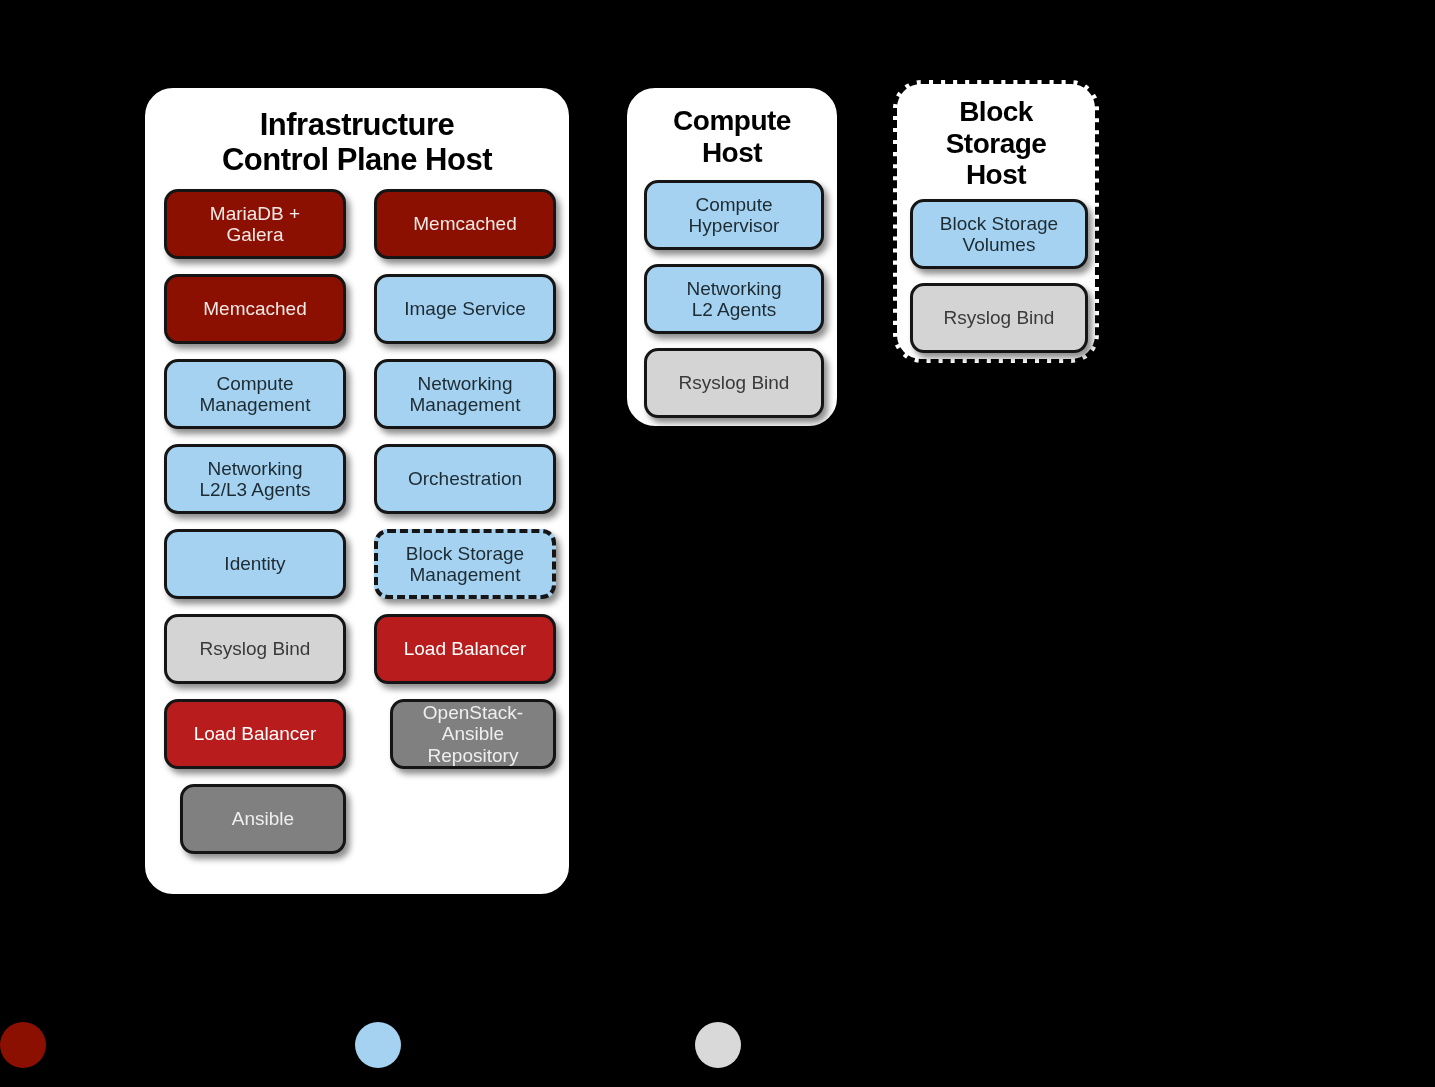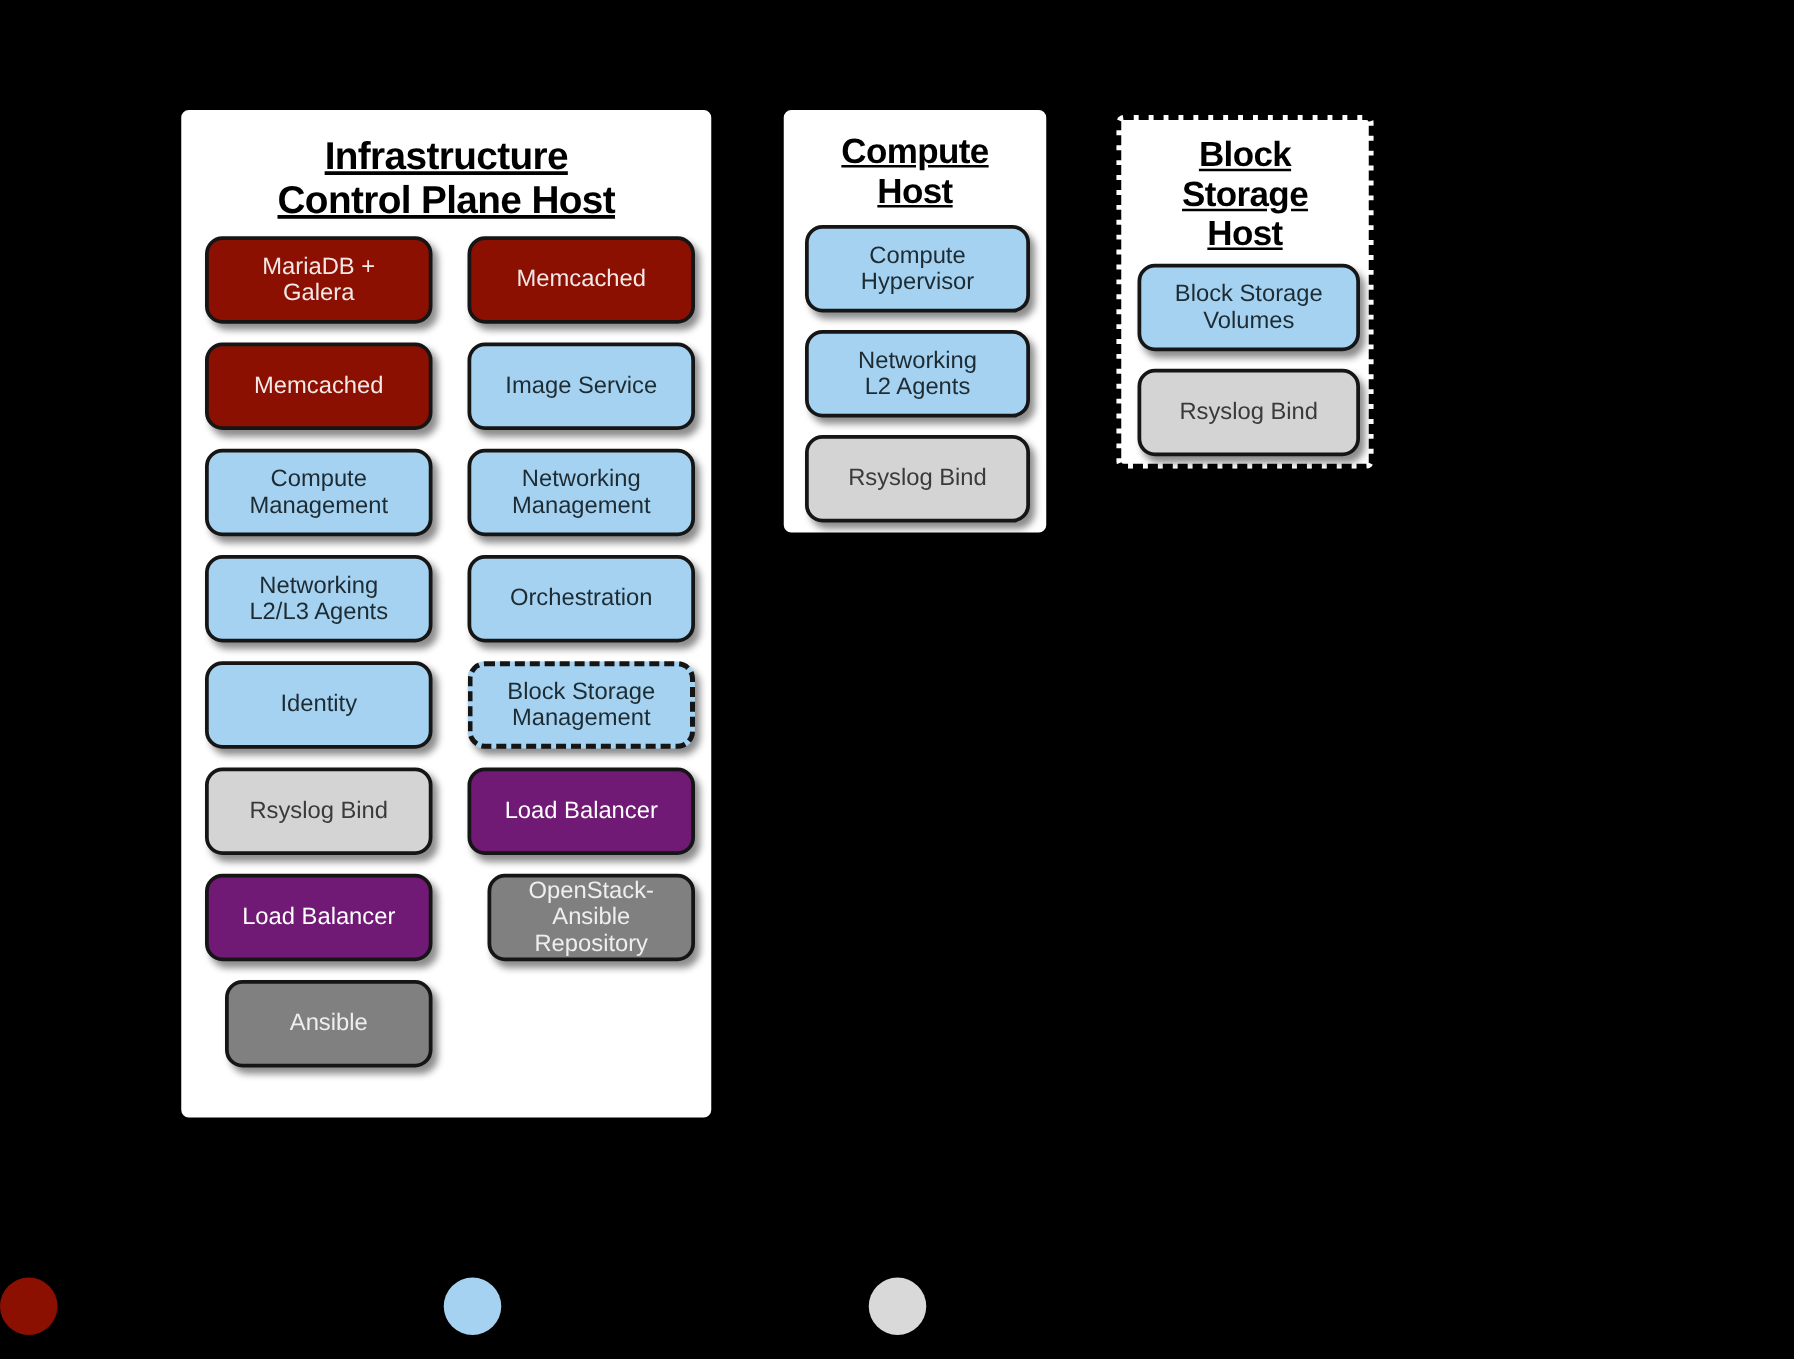--- a/index.html
+++ b/index.html
@@ -19,24 +19,23 @@
     position: absolute;
     left: 0; top: 0;
     width: 1435px;
     height: 1087px;
   }
 
   
   .host-panel {
     position: absolute;
     background: #ffffff;
-    border-radius: 6px;
+    border-radius: 28px;
     box-shadow: 5px 6px 9px rgba(0,0,0,0.55);
     box-sizing: border-box;
-    text-decoration: underline;
   }
   .host-panel.solid {
     border: 3px solid #ffffff;
   }
   .host-panel.dashed {
     border: 4px dashed #000000;
   }
 
   .host-title {
     text-align: center;
@@ -63,21 +62,21 @@
     width: 210px;
     height: 338px;
   }
   #panel-compute .host-title {
     font-size: 28px;
     padding-top: 14px;
   }
 
   #panel-block-storage {
     left: 893px;
-    top: 92px;
+    top: 80px;
     width: 206px;
     height: 283px;
   }
   #panel-block-storage .host-title {
     font-size: 28px;
     padding-top: 12px;
   }
 
   .svc {
     box-sizing: border-box;
@@ -92,21 +91,21 @@
     overflow: hidden;
   }
   .svc.dash {
     border-style: dashed;
     border-width: 4px;
   }
 
   .svc.c-darkred { background: #8b1002; color: #f2e9e7; }
   .svc.c-blue    { background: #a5d2f0; color: #1d2b33; }
   .svc.c-lgray   { background: #d4d4d4; color: #3a3a3a; }
-  .svc.c-red     { background: #701a75; color: #ffffff; }
+  .svc.c-red     { background: #b91c1c; color: #ffffff; }
   .svc.c-dgray   { background: #808080; color: #eeeeee; margin-left: 16px; }
 
   
   #cp-grid {
     position: absolute;
     left: 16px;
     top: 98px;
     width: 392px;
     display: grid;
     grid-template-columns: 182px 182px;

